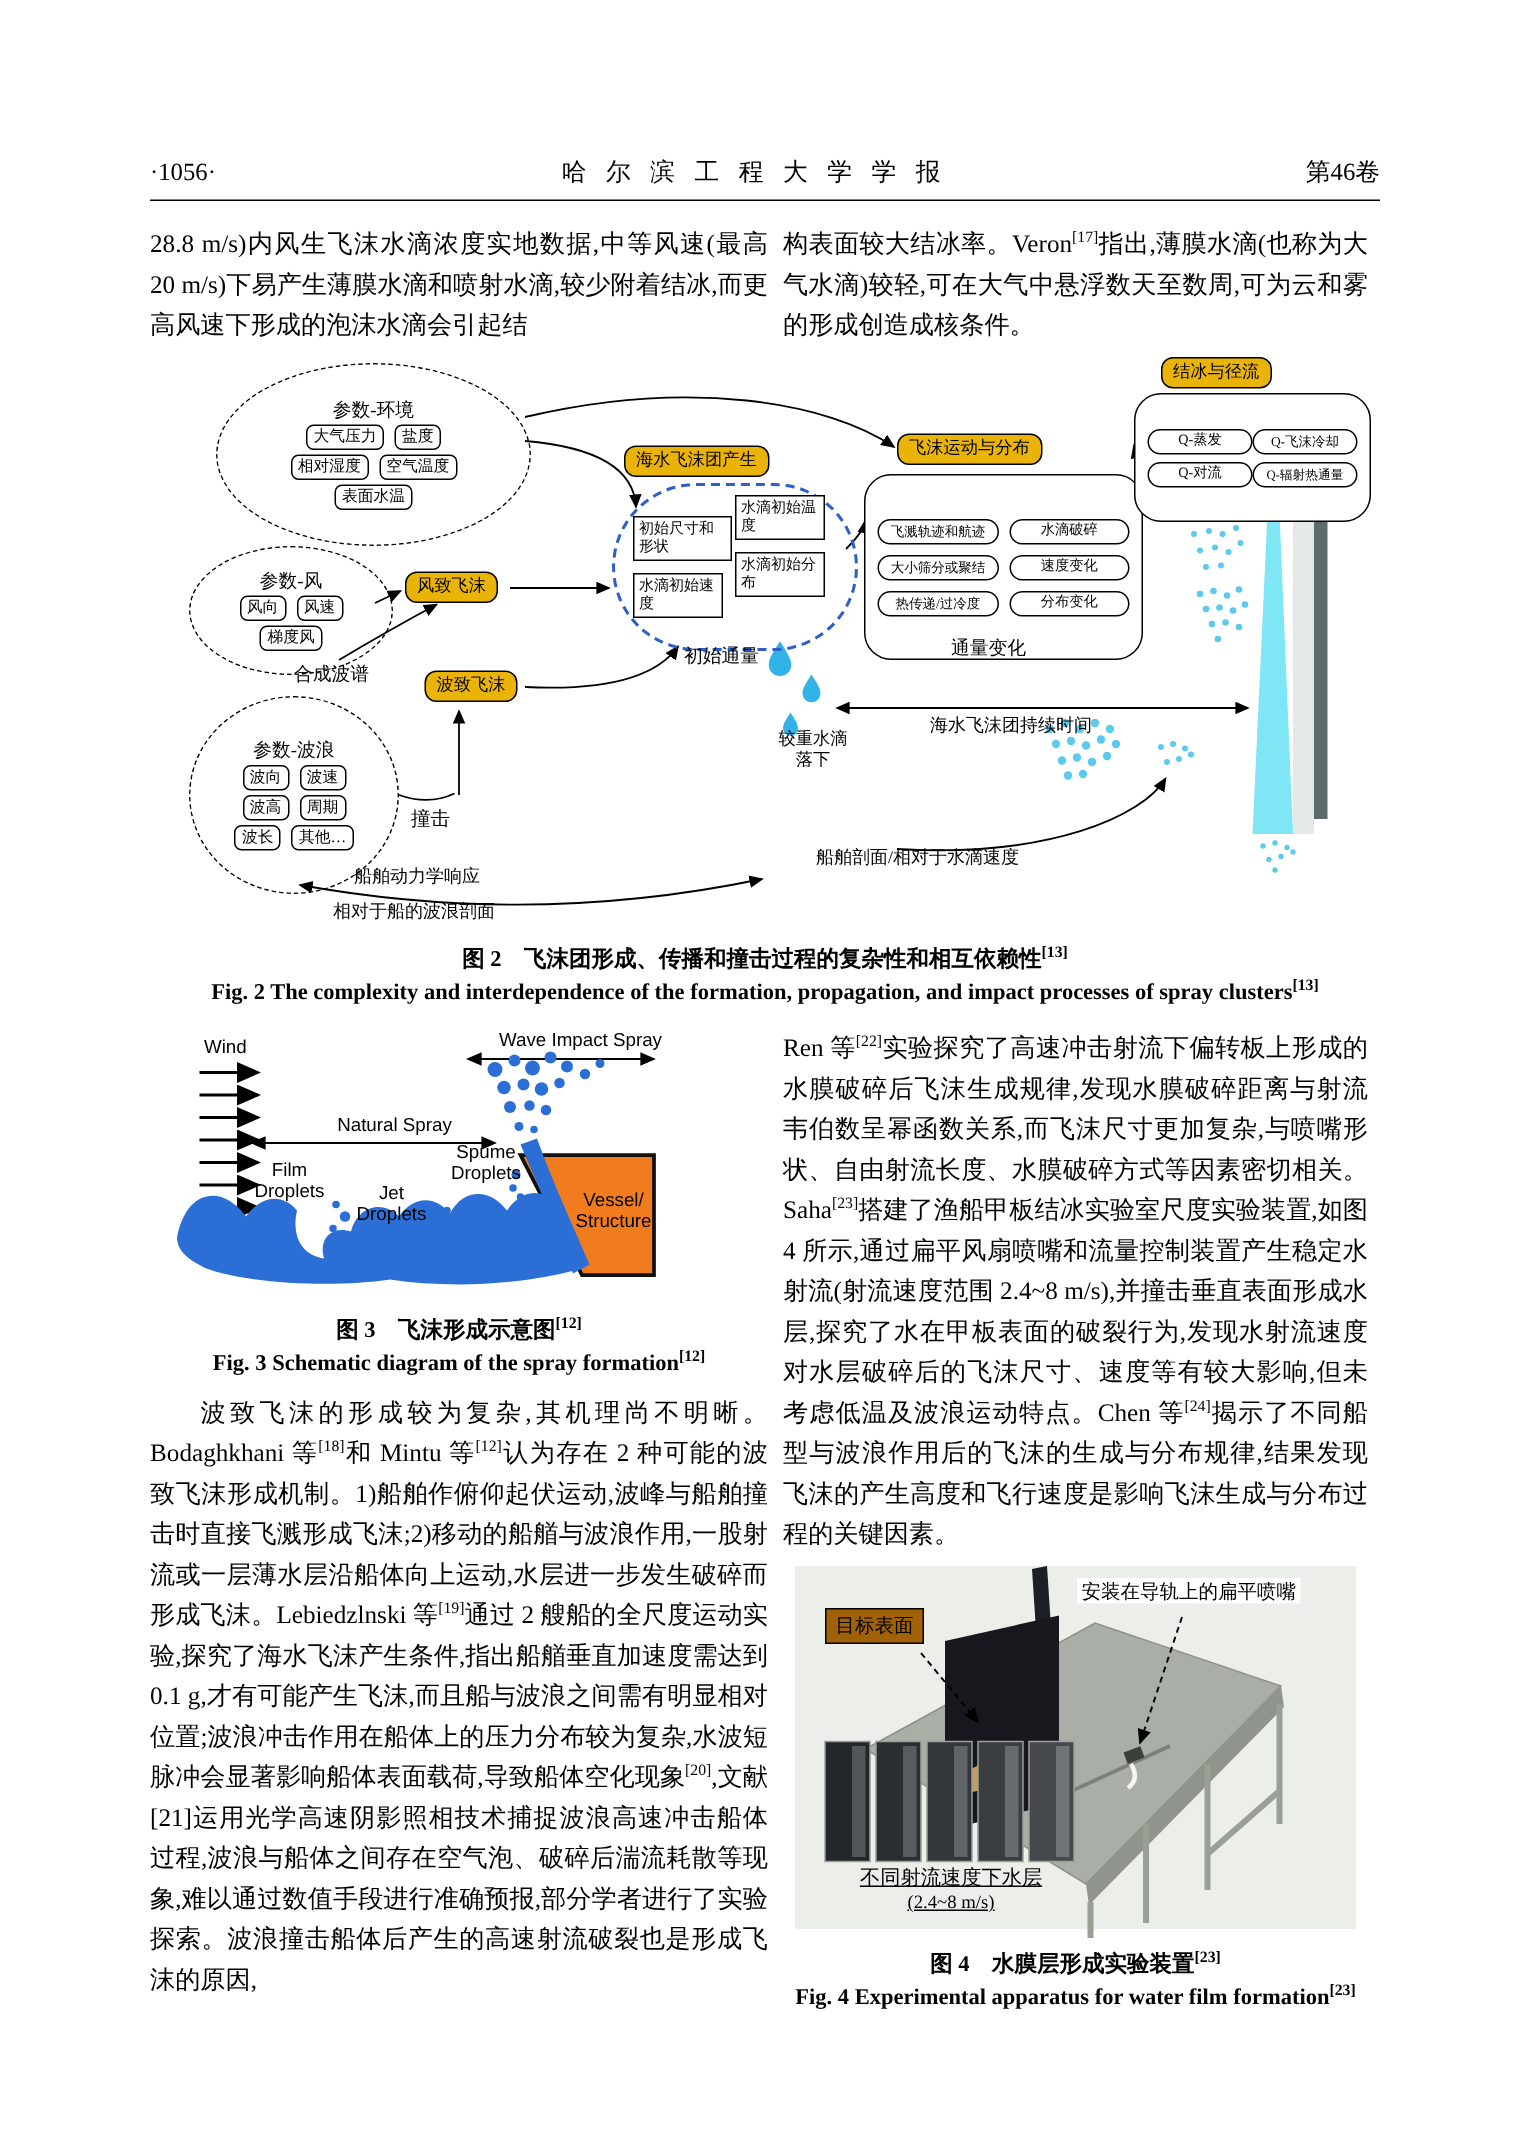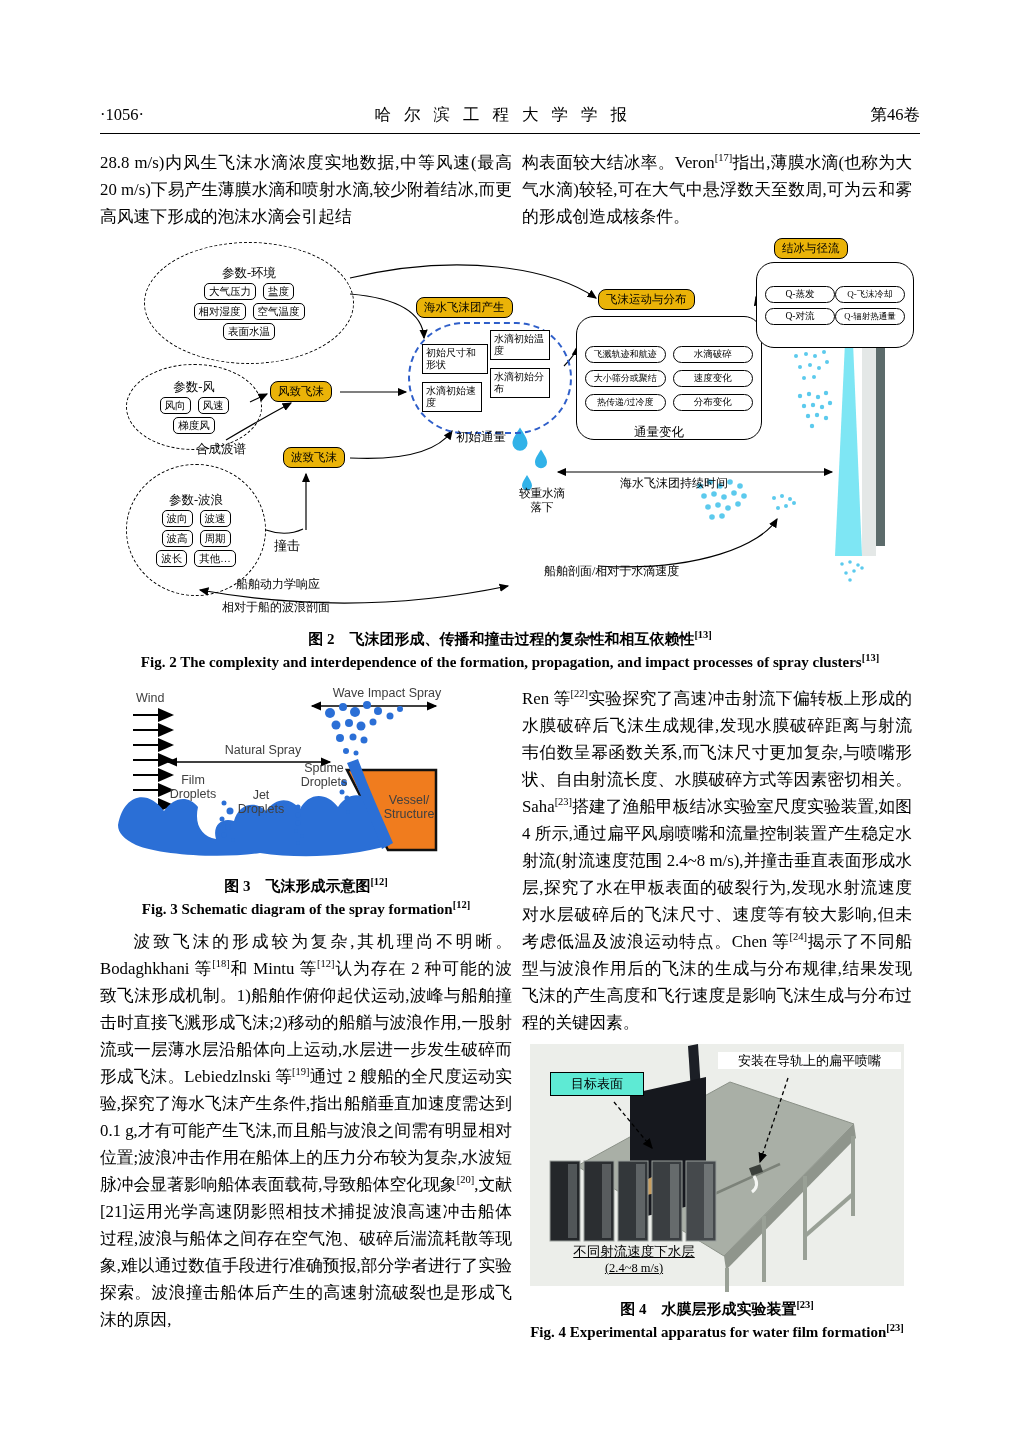--- a/index.html
+++ b/index.html
@@ -34,30 +34,30 @@
   .rcont{position:absolute;border:1.3px solid #000;border-radius:18px;display:grid;
          grid-template-columns:1fr 1fr;gap:7px 7px;padding:9px 8px;align-content:center;z-index:2;background:#fff;}
   .ritem{border:1.2px solid #000;border-radius:9px;font-size:9.5px;line-height:13px;text-align:center;
          padding:1px 2px;background:#fff;white-space:nowrap;}
   
   .capcn{text-align:center;font-weight:bold;font-size:15px;margin-top:4px;}
   .capen{text-align:center;font-weight:bold;font-size:15px;margin-top:5px;}
   
   .main{margin-top:14px;}
   .f3{position:relative;width:410px;height:188px;font-family:"Liberation Sans",sans-serif;}
-  .f3lbl{position:absolute;font-size:12.5px;line-height:14px;color:#404040;z-index:3;}
+  .f3lbl{position:absolute;font-size:12.5px;line-height:14px;color:#000000;z-index:3;}
   .f3c{text-align:center;}
   .para{font-size:16.8px;line-height:27px;text-align:justify;margin:10px 0 0 0;}
   .ind{text-indent:2em;}
   
   .f4{position:relative;width:390px;height:252px;margin-top:8px;}
   .f4bg{position:absolute;left:8px;top:0;width:374px;height:242px;background:#eceeea;z-index:0;}
-  .f4box{position:absolute;background:#5eead4;border:1.5px solid #000;font-size:13px;line-height:16px;
-         padding:3px 20px;z-index:3;white-space:nowrap;}
-  .f4txt{position:absolute;background:#fff;font-size:12.5px;line-height:15px;padding:1px 20px;z-index:3;white-space:nowrap;}
+  .f4box{position:absolute;background:#a16207;border:1.5px solid #000;font-size:13px;line-height:16px;
+         padding:3px 6px;z-index:3;white-space:nowrap;}
+  .f4txt{position:absolute;background:#fff;font-size:12.5px;line-height:15px;padding:1px 3px;z-index:3;white-space:nowrap;}
   .f4cap{position:absolute;font-size:13.5px;line-height:16px;text-align:center;z-index:3;white-space:nowrap;text-decoration:underline;}
 </style>
 </head>
 <body>
 
 <div class="page">
 <div class="content">
 
   <div class="hdr">
     <span>·1056·</span>

